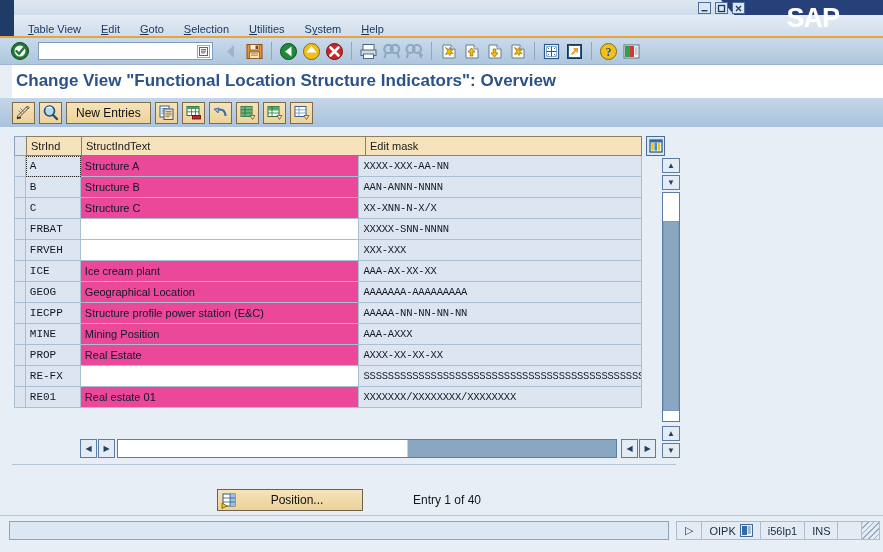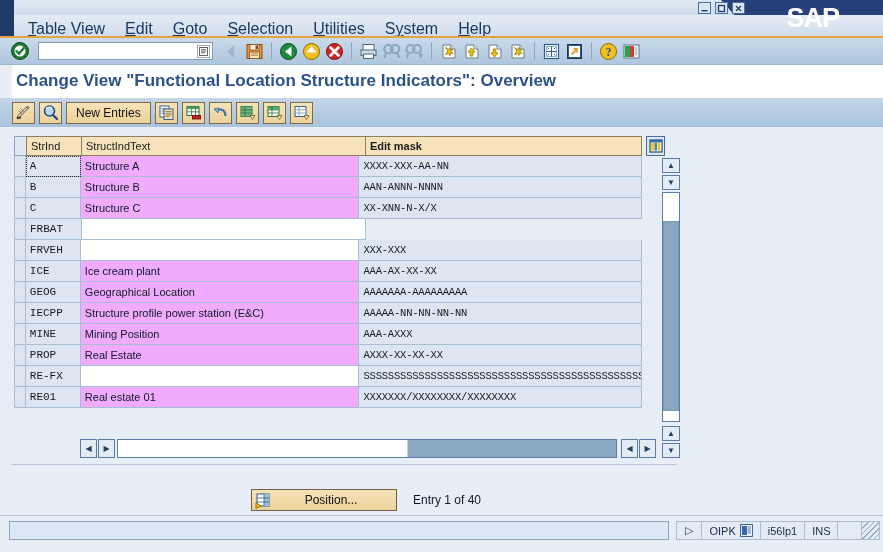--- a/index.html
+++ b/index.html
@@ -51,21 +51,21 @@
 
   
   .menubar {
     position:absolute; left:0; top:15px; width:883px; height:22px;
     background:linear-gradient(#e4ecf5,#cfdcea);
   }
   .mb-navy { position:absolute; left:0; top:0; width:14px; height:22px; background:#1f3b66; }
   .menu-items { position:absolute; left:18px; top:0; height:22px; display:flex; align-items:center; }
   .menu-item {
     padding:0 10px; height:16px; line-height:22px;
-    color:#16365e; font-size:16px; white-space:nowrap; cursor:default;
+    color:#16365e; font-size:11px; white-space:nowrap; cursor:default;
   }
   .menu-item .acc { text-decoration:underline; }
   .menu-rule { position:absolute; left:0; top:36px; width:883px; height:2px; background:#e8a33d; }
 
   
   .toolbar {
     position:absolute; left:0; top:38px; width:883px; height:26px;
     background:linear-gradient(#c9daea,#aec6de);
     display:flex; align-items:center;
   }
@@ -133,38 +133,38 @@
   }
   .hdr-cell {
     height:20px; background:#f6e2bb; border:1px solid #8c8060;
     border-left:0;
     display:flex; align-items:center; padding-left:4px;
     font-size:11px; color:#1a1a1a; white-space:nowrap; overflow:hidden;
     font-family:"Liberation Sans", sans-serif;
   }
   .hdr-cell.c0 { width:56px; border-left:1px solid #8c8060; }
   .hdr-cell.c1 { width:284px; }
-  .hdr-cell.c2 { width:276px;font-weight:bold; }
+  .hdr-cell.c2 { width:276px; }
 
   .cfg-btn {
     position:absolute; left:632px; top:0; width:19px; height:20px;
     border:1px solid #4a6d95; background:#dde7f2;
     display:flex; align-items:center; justify-content:center;
   }
 
   .rows { position:absolute; left:0; top:20px; width:628px; height:281px; }
   .row { height:21px; display:flex; }
   .cell {
     height:21px; border-right:1px solid #a9bed3; border-bottom:1px solid #a9bed3;
     display:flex; align-items:center; padding-left:4px;
     font-size:11px; color:#101828; white-space:nowrap; overflow:hidden;
   }
   .cell.sel { width:12px; padding:0; background:#dbe4ef; border-left:1px solid #a9bed3; }
   .cell.k  { width:56px; background:#dde6f0; font-family:"Liberation Mono", monospace; font-size:11px; }
-  .cell.t  { width:284px; background:#f0abfc; }
+  .cell.t  { width:284px; background:#ec4899; }
   .cell.m  { width:288px; background:#dde6f0; font-family:"Liberation Mono", monospace; font-size:10.5px; letter-spacing:-0.2px;}
   .row.empty .t { background:#ffffff; }
   .focusmark { outline:1px dotted #2b2b2b; outline-offset:-1px; }
 
   
   .vscroll { position:absolute; left:648px; top:22px; width:18px; height:298px; }
   .vbtn {
     width:18px; height:15px; border:1px solid #5a7da5; background:#e3ebf4;
     display:flex; align-items:center; justify-content:center; margin-bottom:2px;
   }
@@ -195,21 +195,21 @@
   }
   .arrow { font-size:8px; color:#22425f; line-height:1; }
 
   
   .tbl-baseline { position:absolute; left:12px; top:337px; width:664px; height:1px; background:#b3c4d6; }
 
   
   .posbtn {
     position:absolute; left:217px; top:362px; width:146px; height:22px;
     border:1px solid #6e6049; background:linear-gradient(#f6e3b8,#ecd29a);
-    display:flex; align-items:center;margin-left:34px;
+    display:flex; align-items:center;
   }
   .posbtn .pi { width:17px; height:17px; margin-left:3px; }
   .posbtn .pl { flex:1; text-align:center; font-size:12px; color:#101010; padding-right:6px; }
   .entrytxt {
     position:absolute; left:413px; top:366px;
     font-size:12px; color:#101828;
   }
 
   
   .statusbar {
@@ -507,20 +507,21 @@
             <div class="row">
               <div class="cell sel"></div>
               <div class="cell k">C</div>
               <div class="cell t">Structure C</div>
               <div class="cell m">XX-XNN-N-X/X</div>
             </div>
             <div class="row empty">
               <div class="cell sel"></div>
               <div class="cell k">FRBAT</div>
               <div class="cell t"></div>
+              <div class="cell m">XXXXX-SNN-NNNN</div>
             </div>
             <div class="row empty">
               <div class="cell sel"></div>
               <div class="cell k">FRVEH</div>
               <div class="cell t"></div>
               <div class="cell m">XXX-XXX</div>
             </div>
             <div class="row">
               <div class="cell sel"></div>
               <div class="cell k">ICE</div>

